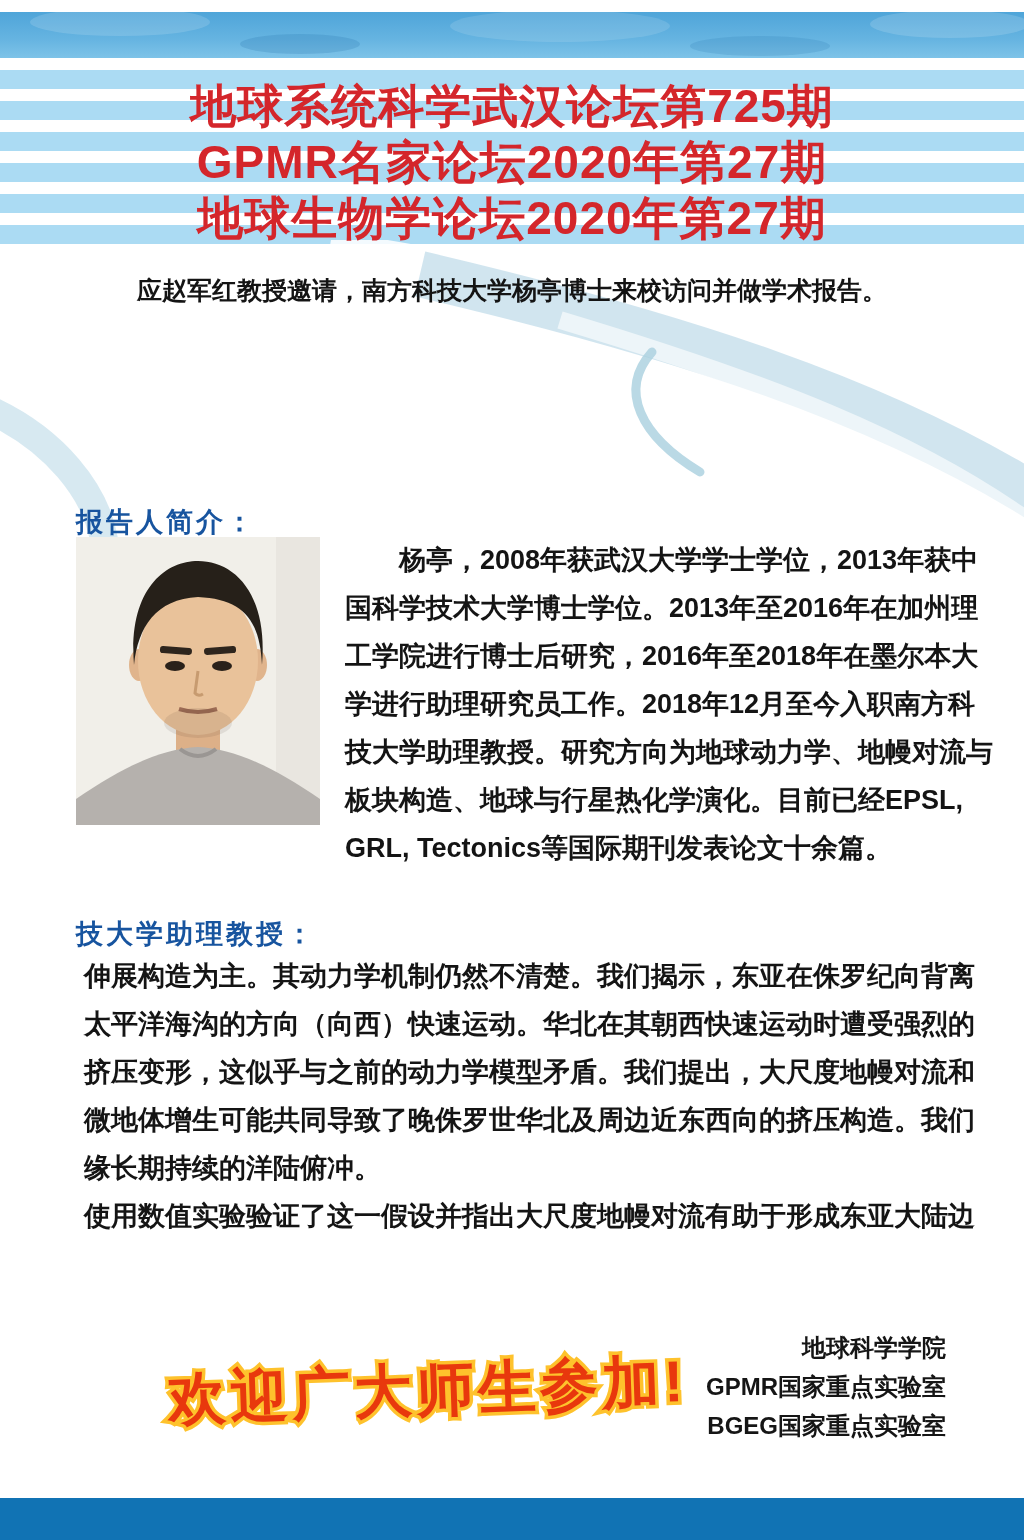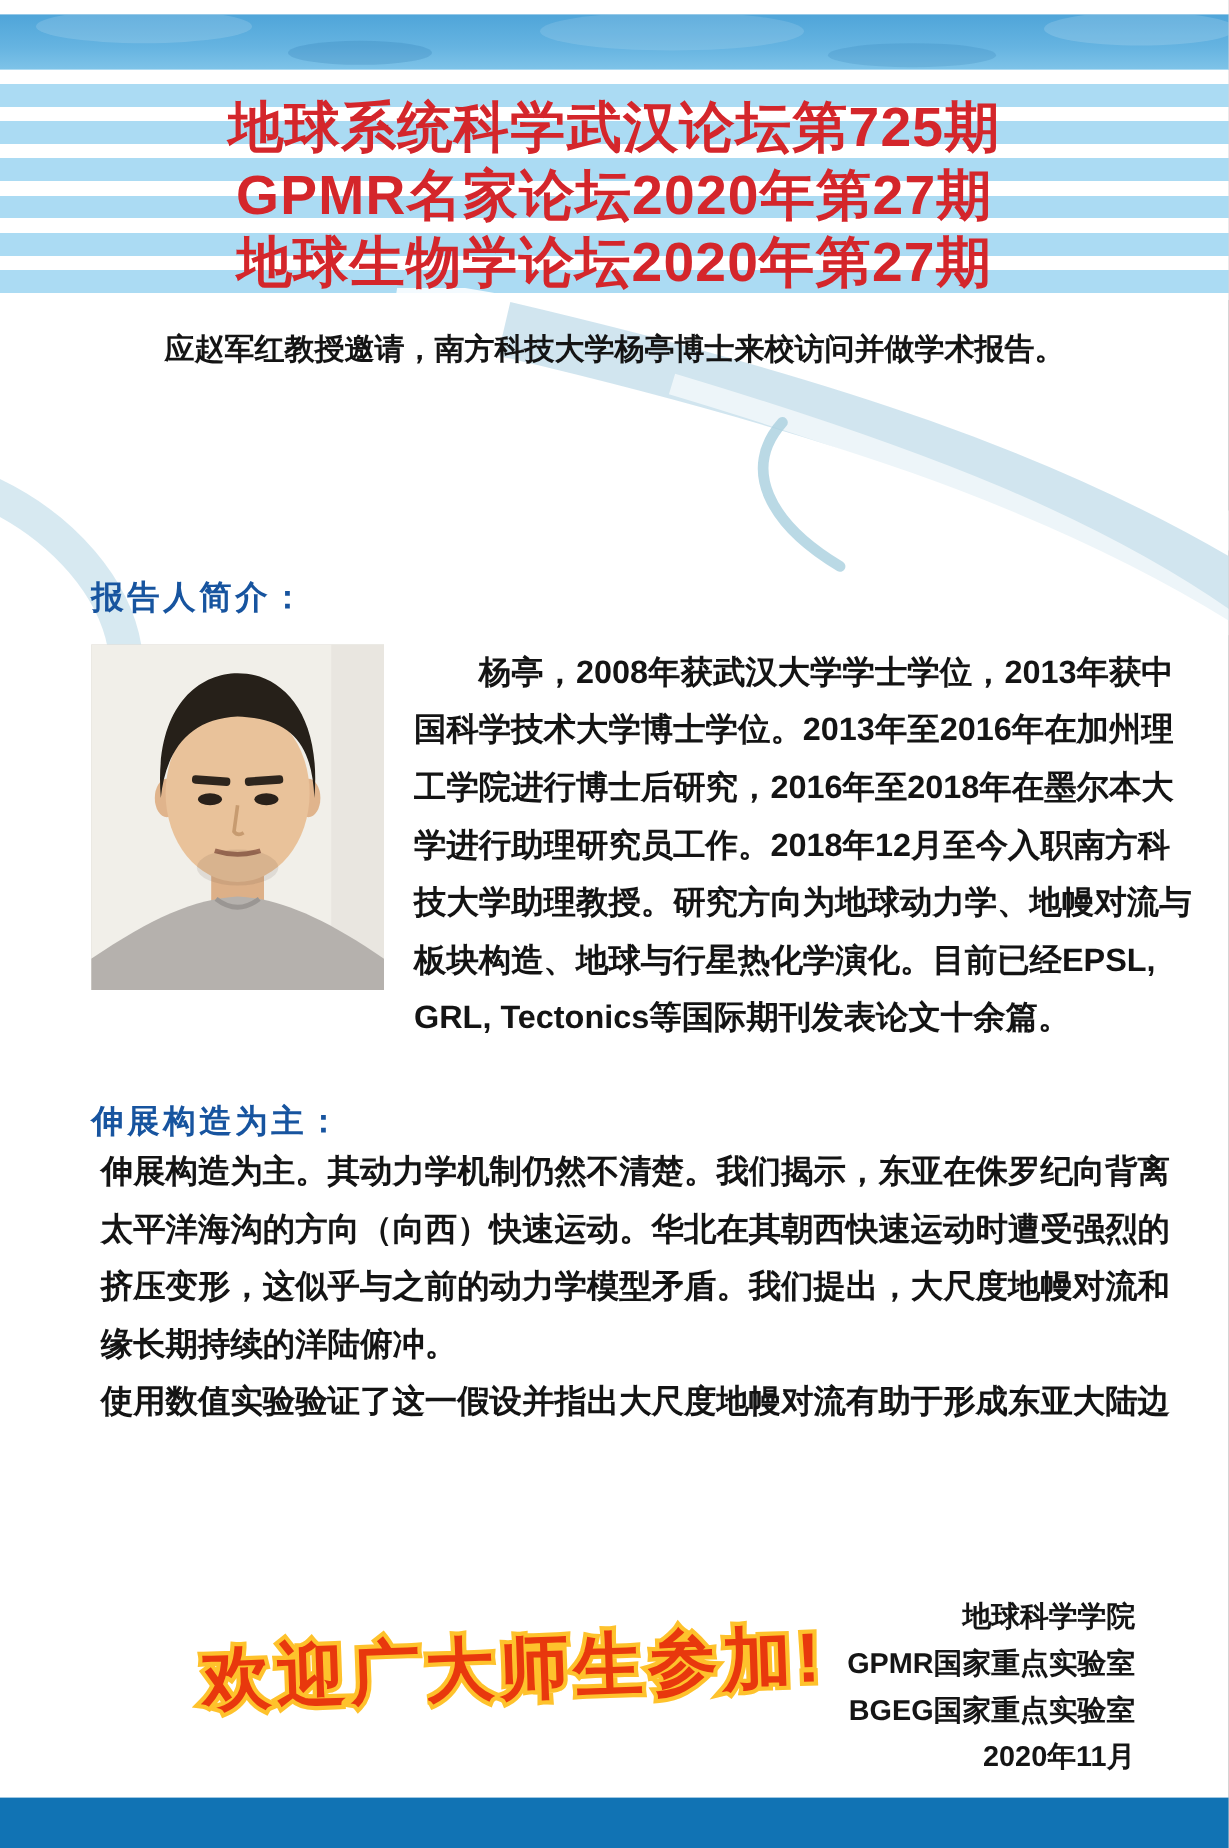--- a/index.html
+++ b/index.html
@@ -22,21 +22,21 @@
   .intro{position:absolute;top:274px;left:85px;width:860px;
     font-size:25px;font-weight:bold;color:#141414;text-indent:52px;}
 
   .info{position:absolute;top:340px;left:76px;width:880px;}
   .info-row{height:30px;line-height:30px;margin-bottom:18px;font-size:25px;font-weight:bold;white-space:nowrap;}
   .info-label{color:#d81b7b;letter-spacing:2px;margin-right:10px;}
   .info-value{color:#1a1a1a;}
 
   .sec-heading{position:absolute;left:76px;font-size:27px;font-weight:bold;
     color:#17549f;letter-spacing:3px;}
-  .sec-heading.speaker{top:480px;}
+  .sec-heading.speaker{top:504px;}
   .sec-heading.abstract{top:916px;}
 
   .photo{position:absolute;top:537px;left:76px;width:244px;height:288px;
     box-shadow:0 0 0 1px #d8d5cf inset;}
   .photo svg{display:block;width:100%;height:100%;}
 
   .textblock .line{height:48px;line-height:48px;font-size:27px;font-weight:bold;
     color:#141414;white-space:nowrap;}
   .textblock .indent{padding-left:54px;}
   .bio{position:absolute;top:536px;left:345px;width:612px;}
@@ -115,34 +115,34 @@
   <div class="bio textblock">
     <div class="line indent">杨亭，2008年获武汉大学学士学位，2013年获中</div>
     <div class="line">国科学技术大学博士学位。2013年至2016年在加州理</div>
     <div class="line">工学院进行博士后研究，2016年至2018年在墨尔本大</div>
     <div class="line">学进行助理研究员工作。2018年12月至今入职南方科</div>
     <div class="line">技大学助理教授。研究方向为地球动力学、地幔对流与</div>
     <div class="line">板块构造、地球与行星热化学演化。目前已经EPSL,</div>
     <div class="line">GRL, Tectonics等国际期刊发表论文十余篇。</div>
   </div>
 
-  <div class="sec-heading abstract">伸展构造为主：</div>
+  <div class="sec-heading abstract">技大学助理教授：</div>
 
   <div class="abstract-body textblock">
     <div class="line">伸展构造为主。其动力学机制仍然不清楚。我们揭示，东亚在侏罗纪向背离</div>
     <div class="line">太平洋海沟的方向（向西）快速运动。华北在其朝西快速运动时遭受强烈的</div>
     <div class="line">挤压变形，这似乎与之前的动力学模型矛盾。我们提出，大尺度地幔对流和</div>
+    <div class="line">微地体增生可能共同导致了晚侏罗世华北及周边近东西向的挤压构造。我们</div>
     <div class="line">缘长期持续的洋陆俯冲。</div>
     <div class="line">使用数值实验验证了这一假设并指出大尺度地幔对流有助于形成东亚大陆边</div>
   </div>
 
   <div class="welcome">欢迎广大师生参加!</div>
 
   <div class="footer">
     <div>地球科学学院</div>
     <div>GPMR国家重点实验室</div>
     <div>BGEG国家重点实验室</div>
-    <div>2020年11月</div>
   </div>
 
   <div class="bottom-bar"></div>
 
 </div>
 
 </body></html>

